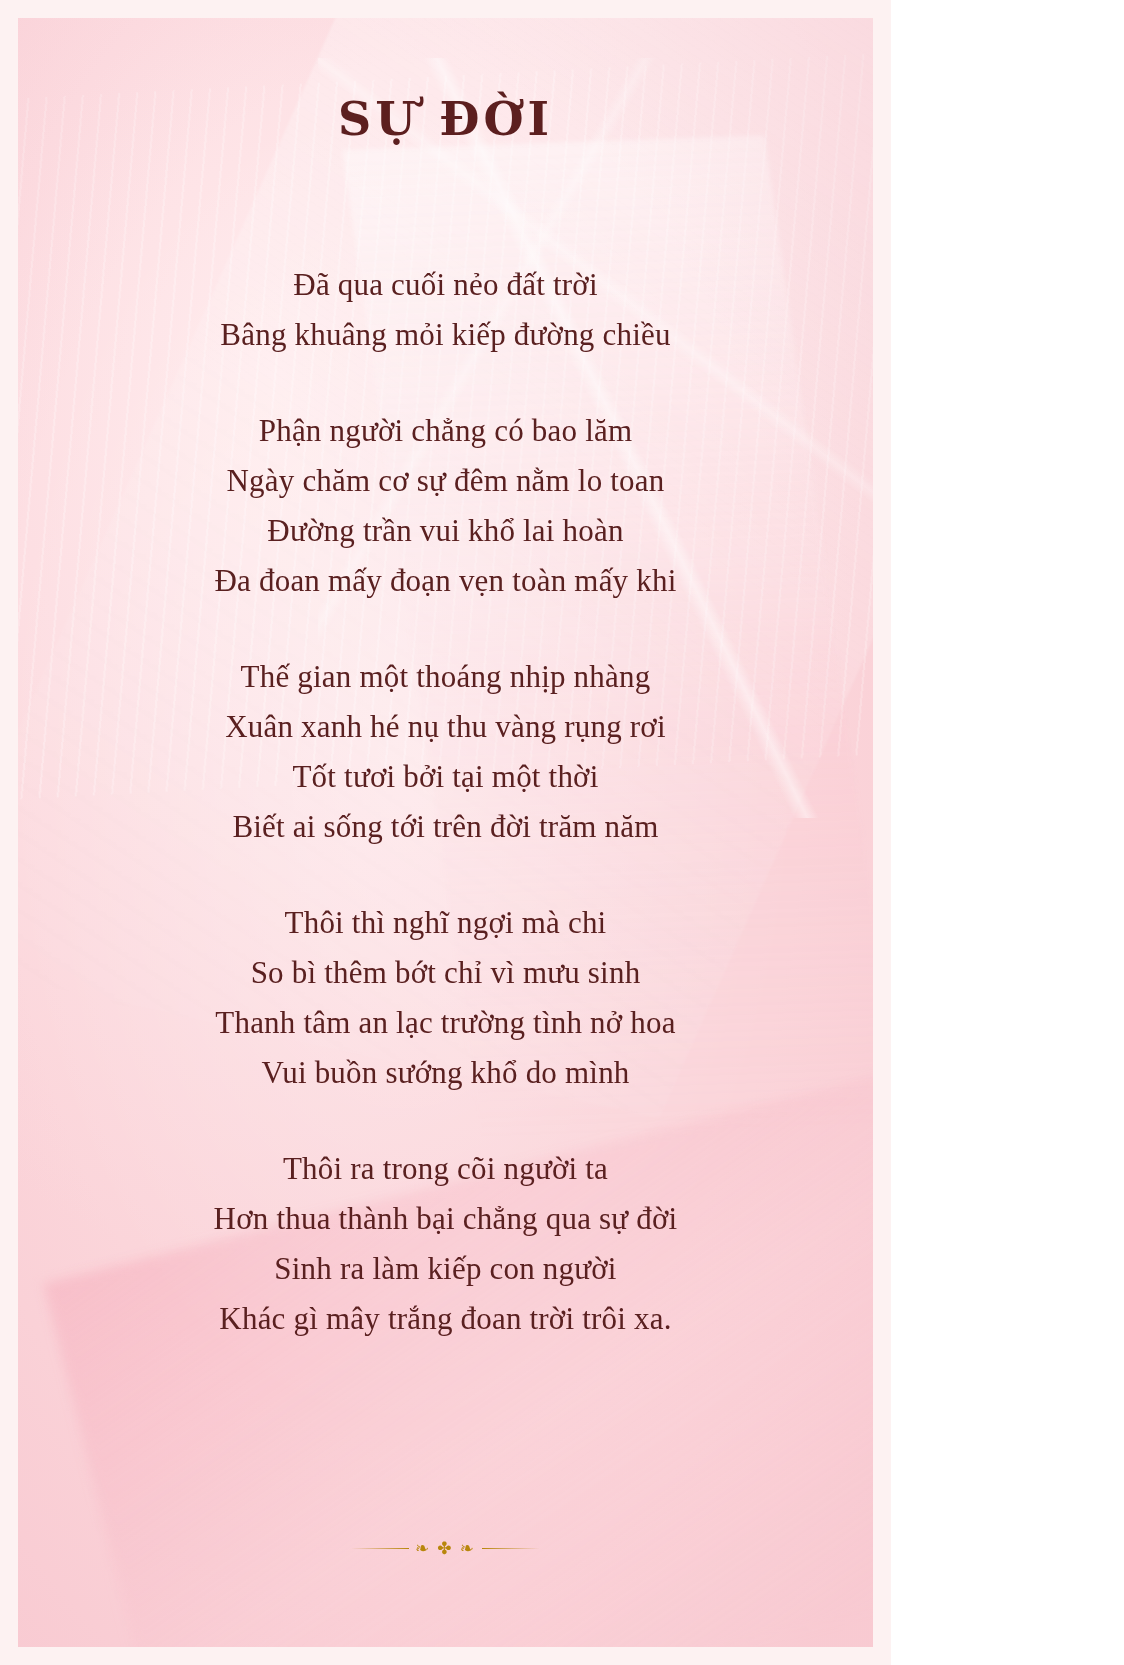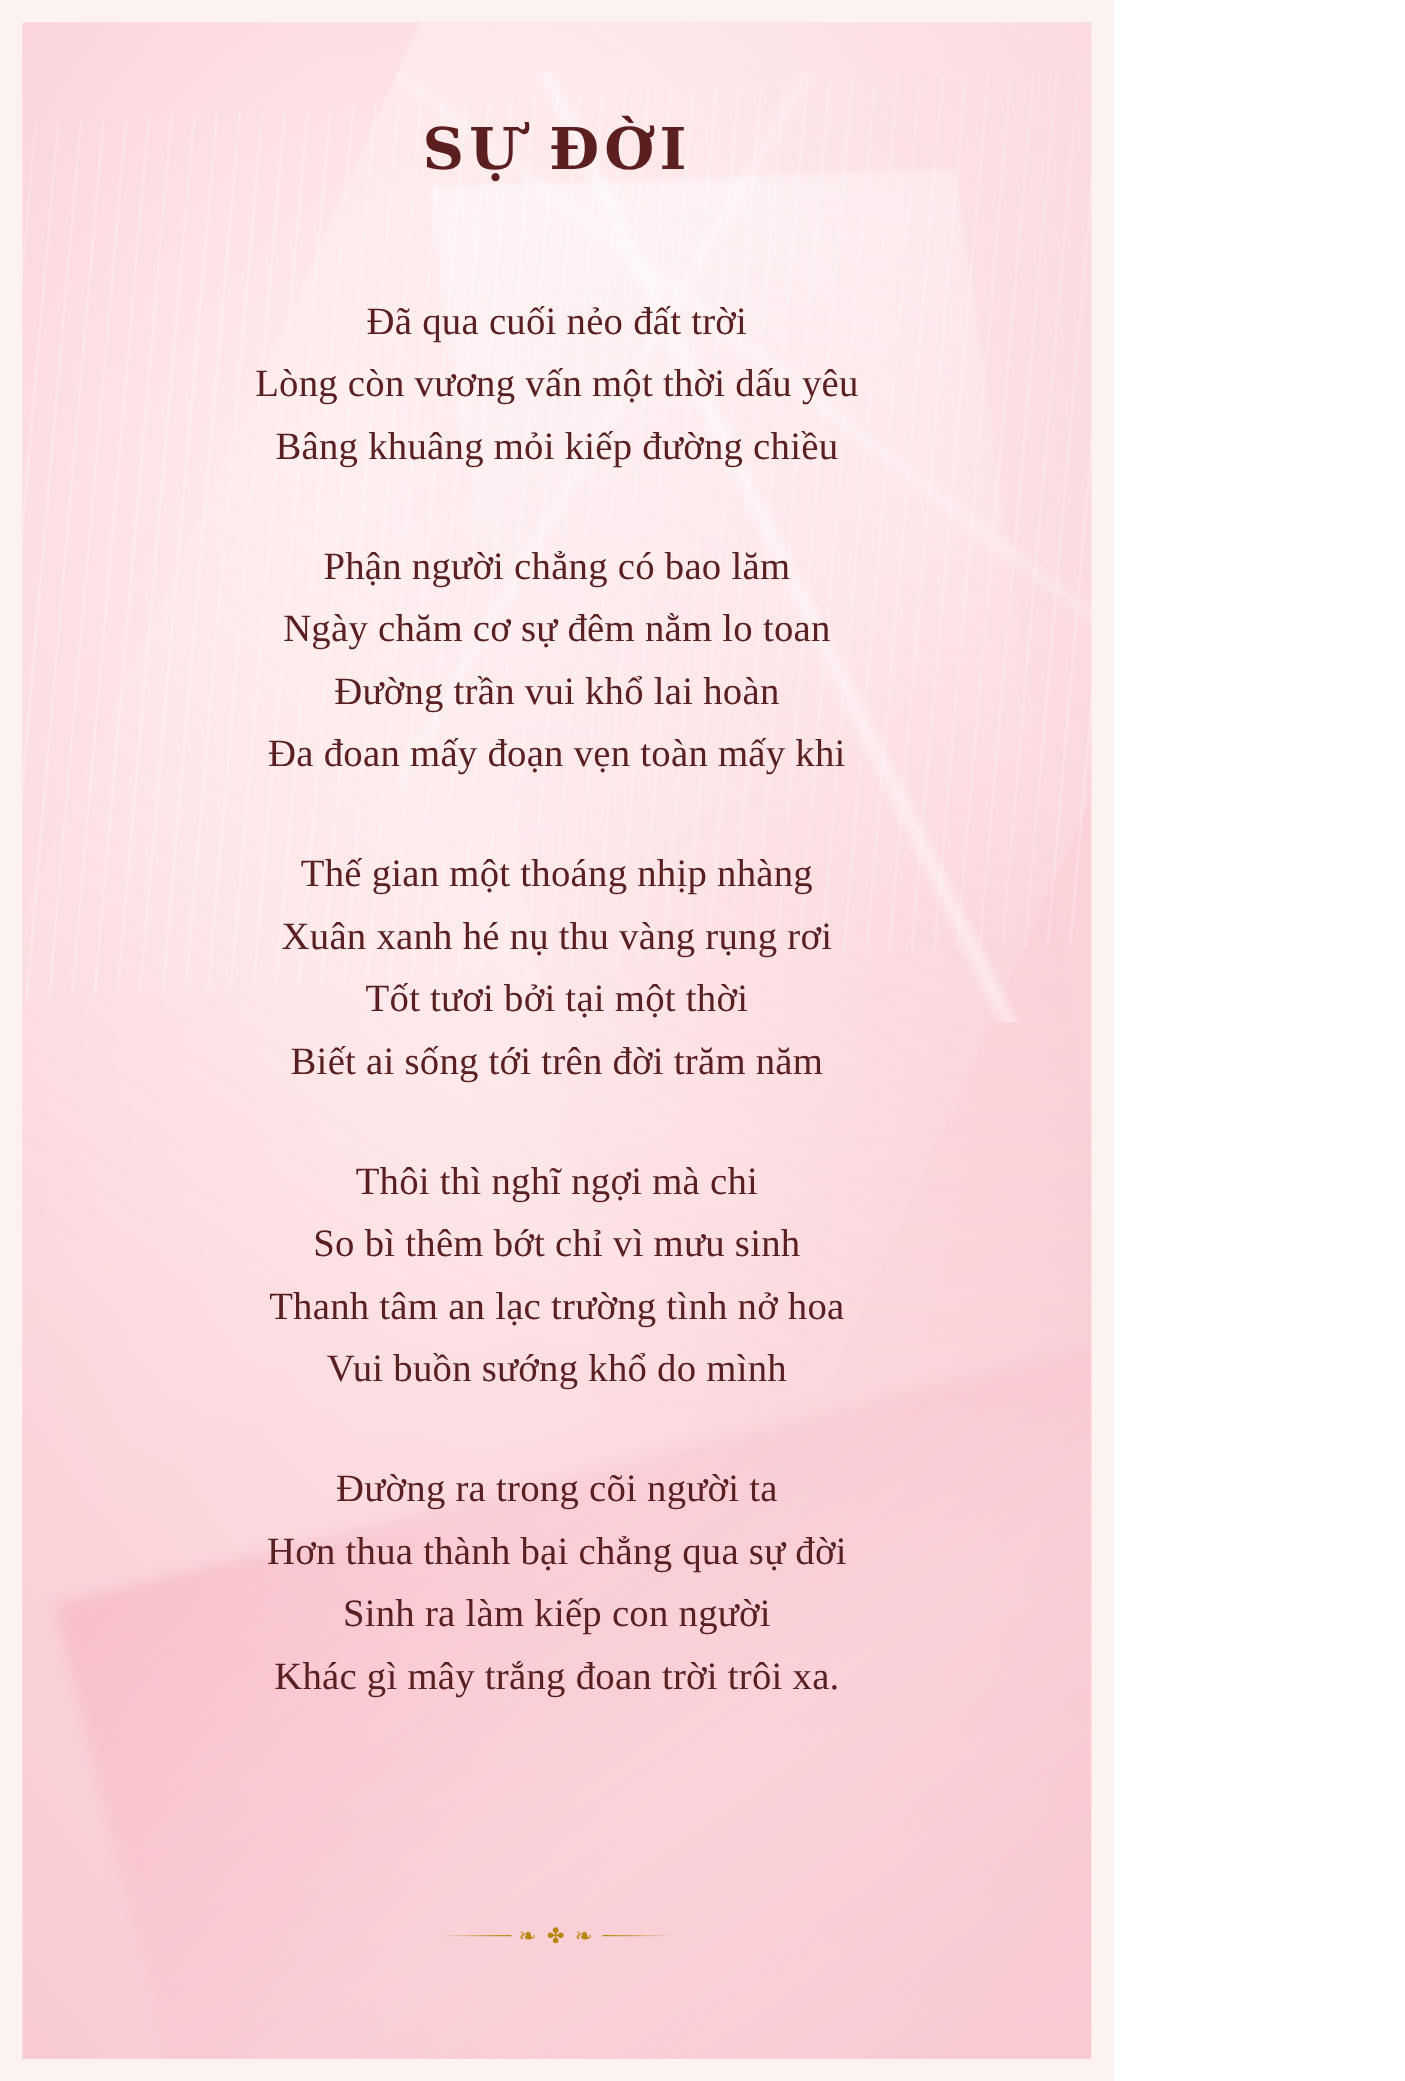--- a/index.html
+++ b/index.html
@@ -115,21 +115,21 @@
     margin: 0;
     padding-top: 74px;
     font-size: 46px;
     font-weight: 700;
     letter-spacing: 4px;
     color: #5c1f1f;
     font-family: "DejaVu Serif", "Liberation Serif", serif;
   }
 
   .stanzas {
-    margin-top: 86px;
+    margin-top: 114px;
   }
 
   .stanza {
     margin: 0 0 46px 0;
   }
 
   .line {
     font-size: 31px;
     line-height: 50px;
     color: #5a2020;
@@ -178,21 +178,20 @@
       <div class="bg-vignette"></div>
     </div>
 
     <div class="content">
       <h1 class="poem-title">SỰ ĐỜI</h1>
 
       <div class="stanzas">
 
         <div class="stanza">
           <div class="line">Đã qua cuối nẻo đất trời</div>
-          <div class="line">Lòng còn vương vấn một thời dấu yêu</div>
           <div class="line">Bâng khuâng mỏi kiếp đường chiều</div>
         </div>
 
         <div class="stanza">
           <div class="line">Phận người chẳng có bao lăm</div>
           <div class="line">Ngày chăm cơ sự đêm nằm lo toan</div>
           <div class="line">Đường trần vui khổ lai hoàn</div>
           <div class="line">Đa đoan mấy đoạn vẹn toàn mấy khi</div>
         </div>
 
@@ -204,21 +203,21 @@
         </div>
 
         <div class="stanza">
           <div class="line">Thôi thì nghĩ ngợi mà chi</div>
           <div class="line">So bì thêm bớt chỉ vì mưu sinh</div>
           <div class="line">Thanh tâm an lạc trường tình nở hoa</div>
           <div class="line">Vui buồn sướng khổ do mình</div>
         </div>
 
         <div class="stanza">
-          <div class="line">Đường ra trong cõi người ta</div>
+          <div class="line">Thôi ra trong cõi người ta</div>
           <div class="line">Hơn thua thành bại chẳng qua sự đời</div>
           <div class="line">Sinh ra làm kiếp con người</div>
           <div class="line">Khác gì mây trắng đoan trời trôi xa.</div>
         </div>
 
       </div>
     </div>
 
     <div class="ornament">
       <span class="orn-line"></span>

